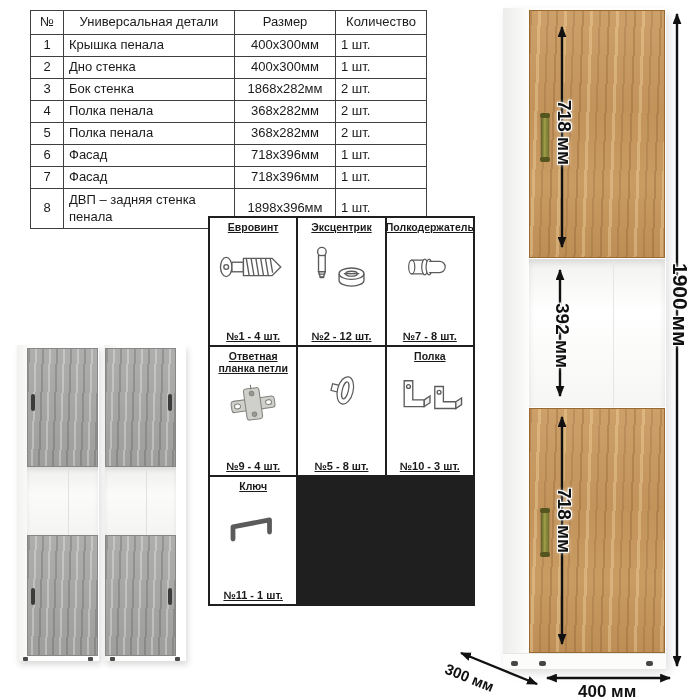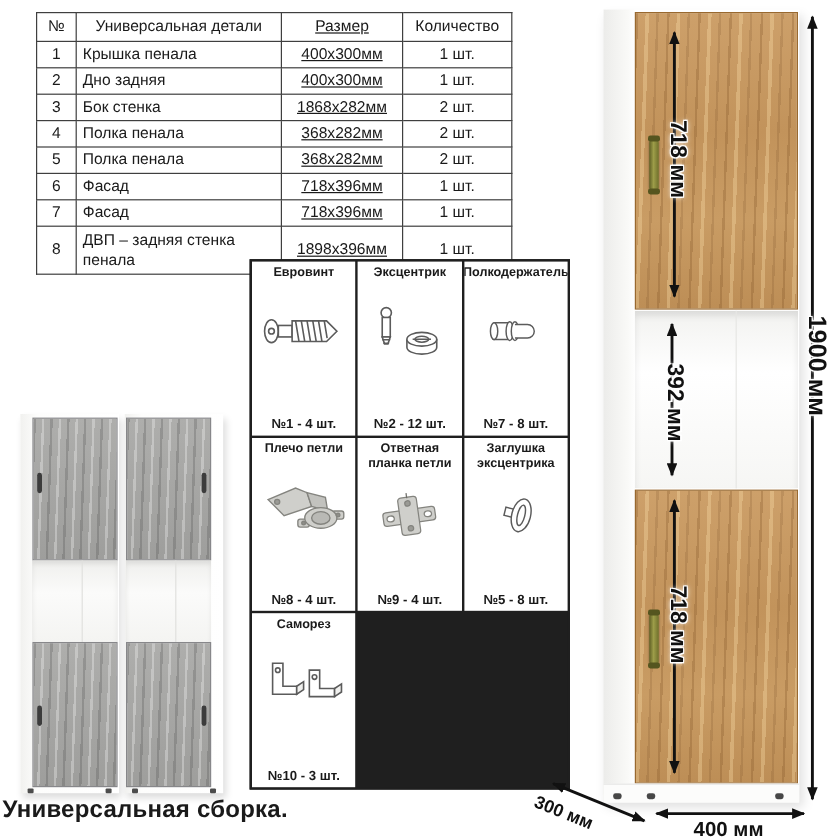--- a/index.html
+++ b/index.html
@@ -7,28 +7,28 @@
          font-family:"Liberation Sans", sans-serif;color:#1a1a1a;}
 
   
   .parts-table{position:absolute;left:30px;top:10px;border-collapse:collapse;table-layout:fixed;}
   .parts-table th,.parts-table td{border:1px solid #3f3f3f;font-size:13px;font-weight:400;
       padding:1px 5px;background:#fff;line-height:1.25;}
   .parts-table th{text-align:center;height:21px;}
   .parts-table td{height:19px;}
   .c-num{width:22px;text-align:center;}
   .c-name{width:160px;text-align:left;}
-  .c-size{width:90px;text-align:center;text-decoration:underline;}
-  .c-qty{width:80px;text-align:center;}
+  .c-size{width:90px;text-align:center;}
+  .c-qty{width:80px;}
   .parts-table tbody tr:last-child td{height:37px;}
 
   
-  .hw-grid{position:absolute;left:208px;top:216px;width:267px;height:442px;box-sizing:border-box;
+  .hw-grid{position:absolute;left:208px;top:216px;width:267px;height:390px;box-sizing:border-box;
       display:grid;grid-template-columns:repeat(3,1fr);grid-auto-rows:1fr;
-      background:#1f1f1f;border:2px solid #1f1f1f;gap:2px;}
+      background:#1f1f1f;border:2px solid #1f1f1f;gap:2px;text-decoration:underline;}
   .hw-cell{background:#fff;display:flex;flex-direction:column;align-items:center;
       justify-content:space-between;padding:3px 2px;overflow:hidden;}
   .hw-title{font-weight:700;font-size:10.5px;line-height:1.15;text-align:center;}
   .hw-icon{flex:1;display:flex;align-items:center;justify-content:center;min-height:0;}
   .hw-icon svg{max-height:44px;}
   .hw-count{font-weight:700;font-size:11px;margin-top:29px;}
 
   
   .mini-cab{position:absolute;top:345px;width:82px;height:316px;
       background:linear-gradient(90deg,#f1f1ef,#fdfdfc 14px,#fff);
@@ -118,21 +118,21 @@
     </thead>
     <tbody>
       <tr>
         <td class="c-num">1</td>
         <td class="c-name">Крышка пенала</td>
         <td class="c-size">400х300мм</td>
         <td class="c-qty">1 шт.</td>
       </tr>
       <tr>
         <td class="c-num">2</td>
-        <td class="c-name">Дно задняя</td>
+        <td class="c-name">Дно стенка</td>
         <td class="c-size">400х300мм</td>
         <td class="c-qty">1 шт.</td>
       </tr>
       <tr>
         <td class="c-num">3</td>
         <td class="c-name">Бок стенка</td>
         <td class="c-size">1868х282мм</td>
         <td class="c-qty">2 шт.</td>
       </tr>
       <tr>
@@ -211,83 +211,72 @@
               <ellipse cx="16" cy="23" rx="3.5" ry="8"></ellipse>
           <ellipse cx="31" cy="23" rx="3.5" ry="9"></ellipse>
               <ellipse cx="36" cy="23" rx="3.5" ry="9"></ellipse>
           <path d="M36 16.5 h12 a6.5 6.5 0 0 1 0 13 h-12"></path>
         </g>
           </svg>
       </div>
       <div class="hw-count">№7 - 8 шт.</div>
     </div>
     <div class="hw-cell">
-      <div class="hw-title">Плечо петли</div>
-      <div class="hw-icon">
-        <svg viewBox="0 0 74 46" width="74" height="44">
-            <g stroke="#84847f" stroke-width="1.2" fill="#cfcfcb">
-          <path d="M6 16 L30 6 L40 10 L44 22 L20 30 z"></path>
-          <circle cx="14" cy="18" r="2.2" fill="#9a9a95"></circle>
-          <path d="M40 10 L56 14 L58 26 L44 22 z" fill="#c2c2be"></path>
-          <rect x="62" y="26" width="10" height="7" rx="2"></rect>
-          <rect x="32" y="33" width="10" height="7" rx="2"></rect>
-          <ellipse cx="52" cy="32" rx="14" ry="9"></ellipse>
-          <ellipse cx="52" cy="32" rx="8" ry="5.5" fill="#b9b9b5"></ellipse>
-          <circle cx="67" cy="29.5" r="1.6" fill="#8e8e89"></circle>
-          <circle cx="37" cy="36.5" r="1.6" fill="#8e8e89"></circle>
-        </g>
-          </svg>
-      </div>
-      <div class="hw-count">№8 - 4 шт.</div>
-    </div>
-    <div class="hw-cell">
       <div class="hw-title">Ответная планка петли</div>
       <div class="hw-icon">
         <svg viewBox="0 0 74 46" width="70" height="40">
             <g transform="rotate(-8 37 24)" stroke="#84847f" stroke-width="1.2" fill="#cfcfcb">
           <rect x="12" y="18" width="50" height="13" rx="3"></rect>
           <rect x="28" y="6" width="18" height="36" rx="3"></rect>
           <ellipse cx="19" cy="24.5" rx="3.5" ry="2.8" fill="#fff"></ellipse>
           <ellipse cx="55" cy="24.5" rx="3.5" ry="2.8" fill="#fff"></ellipse>
           <circle cx="37" cy="12" r="2.6" fill="#9a9a95"></circle>
           <circle cx="37" cy="36" r="2.6" fill="#9a9a95"></circle>
           <path d="M37 2 v5" stroke="#6f6f6a" fill="none"></path>
         </g>
           </svg>
       </div>
       <div class="hw-count">№9 - 4 шт.</div>
     </div>
     <div class="hw-cell">
-      <div class="hw-title">Заглушка эксцентрика</div>
       <div class="hw-icon">
         <svg viewBox="0 0 74 46" width="70" height="40">
             <g class="ico" transform="rotate(14 40 23)">
           <rect x="26" y="19" width="10" height="8"></rect>
           <ellipse cx="42" cy="23" rx="9" ry="16"></ellipse>
           <ellipse cx="42" cy="23" rx="3.5" ry="10"></ellipse>
         </g>
           </svg>
       </div>
       <div class="hw-count">№5 - 8 шт.</div>
     </div>
     <div class="hw-cell">
-      <div class="hw-title">Саморез</div>
+      <div class="hw-title">Полка</div>
       <div class="hw-icon">
         <svg viewBox="0 0 74 46" width="74" height="44">
             <g class="ico">
           <path d="M10 6 h9 v20 h12 v7 h-21 z"></path>
           <circle cx="14.5" cy="12" r="2"></circle>
           <path d="M31 26 l6 -4 v7 l-6 4 z" fill="#f0f0ee"></path>
           <path d="M42 12 h9 v16 h13 v7 h-22 z"></path>
           <circle cx="46.5" cy="18" r="2"></circle>
           <path d="M64 28 l6 -4 v7 l-6 4 z" fill="#f0f0ee"></path>
         </g>
           </svg>
       </div>
       <div class="hw-count">№10 - 3 шт.</div>
+    </div>
+    <div class="hw-cell">
+      <div class="hw-title">Ключ</div>
+      <div class="hw-icon">
+        <svg viewBox="0 0 74 46" width="70" height="40">
+          <path d="M14 38 V24 L56 16 V30" fill="none" stroke="#5b5b5b" stroke-width="5.5" stroke-linecap="round" stroke-linejoin="round"></path>
+        </svg>
+      </div>
+      <div class="hw-count">№11 - 1 шт.</div>
     </div>
   </div>
 
   <div class="mini-cab mini-left">
     <div class="m-door m-top"></div>
     <div class="m-gap">
         <div class="m-seam"></div>
       </div>
     <div class="m-door m-bot"></div>
     <div class="m-handle mh-top"></div>
@@ -337,15 +326,14 @@
     </g>
   </svg>
 
   <div class="dim-label dim-v dl-top">718 мм</div>
   <div class="dim-label dim-v dl-mid">392 мм</div>
   <div class="dim-label dim-v dl-bot">718 мм</div>
   <div class="dim-label dim-v dl-height">1900 мм</div>
   <div class="dim-label dl-width">400 мм</div>
   <div class="dim-label dl-depth">300 мм</div>
 
-  <div class="caption">Универсальная сборка.</div>
 
 </div>
 
 </body></html>

